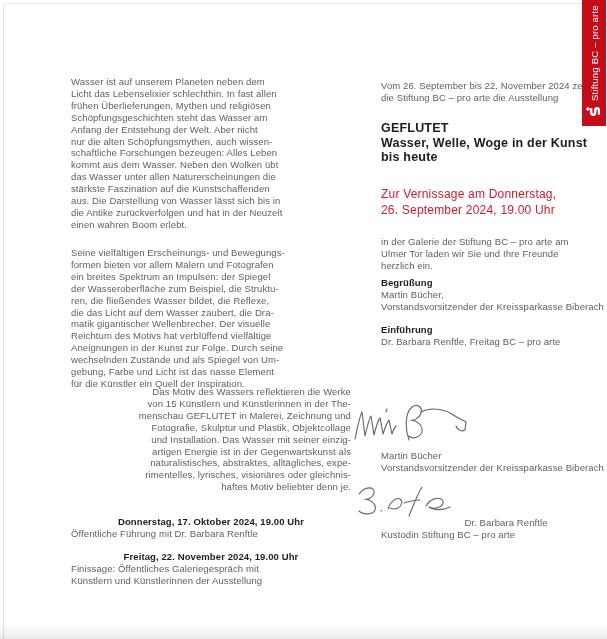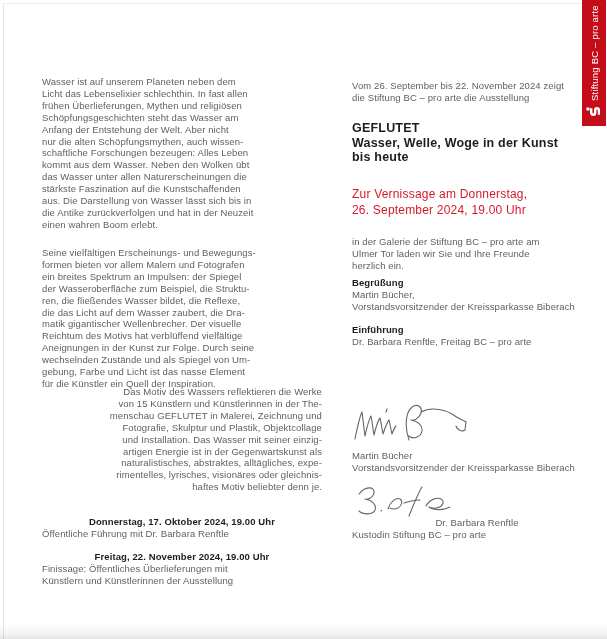--- a/index.html
+++ b/index.html
@@ -9,21 +9,21 @@
     font-family:"Liberation Sans","DejaVu Sans",sans-serif;
     -webkit-font-smoothing:antialiased;
   }
   .page-edge-top{position:absolute;left:3px;top:3px;right:0;height:1px;background:#ededed;}
   .page-edge-left{position:absolute;left:3px;top:3px;bottom:0;width:1px;background:#e4e4e4;}
   .page-edge-bottom{position:absolute;left:0;right:0;bottom:0;height:16px;
     background:linear-gradient(to bottom,rgba(0,0,0,0) 0%,rgba(0,0,0,0.05) 70%,rgba(0,0,0,0.10) 100%);}
   .t{white-space:pre-line;}
   .body-text{color:#5f6062;font-size:9.5px;line-height:11.9px;letter-spacing:.1px;}
   .bold-dark{color:#1d1d1b;font-weight:bold;}
-  .block{position:absolute;}
+  .block{position:absolute;margin-left:29px;}
   
   .col-left{left:42px;width:280px;}
   
   .col-right{left:352px;width:250px;}
   .exh-title{color:#1d1d1b;font-weight:bold;font-size:12.5px;line-height:14.6px;letter-spacing:.2px;}
   .vernissage{color:#d41a28;font-size:12px;line-height:16px;letter-spacing:.2px;}
   .event .date{display:block;text-align:center;}
   .sig{position:absolute;}
   .sig svg{display:block;}
   
@@ -80,21 +80,21 @@
 rimentelles, lyrisches, visionäres oder gleichnis-
 haftes Motiv beliebter denn je.</div>
 
 <div class="block col-left body-text event" style="top:516px;">
   <span class="date bold-dark">Donnerstag, 17. Oktober 2024, 19.00 Uhr</span>
   <span class="t">Öffentliche Führung mit Dr. Barbara Renftle</span>
 </div>
 
 <div class="block col-left body-text event" style="top:551px;">
   <span class="date bold-dark">Freitag, 22. November 2024, 19.00 Uhr</span>
-  <span class="t">Finissage: Öffentliches Überlieferungen mit
+  <span class="t">Finissage: Öffentliches Galeriegespräch mit
 Künstlern und Künstlerinnen der Ausstellung</span>
 </div>
 
 <div class="block col-right body-text t" style="top:80px;">Vom 26. September bis 22. November 2024 zeigt
 die Stiftung BC – pro arte die Ausstellung</div>
 
 <div class="block col-right" style="top:121px;">
   <div class="exh-title">GEFLUTET</div>
   <div class="exh-title t">Wasser, Welle, Woge in der Kunst
 bis heute</div>

